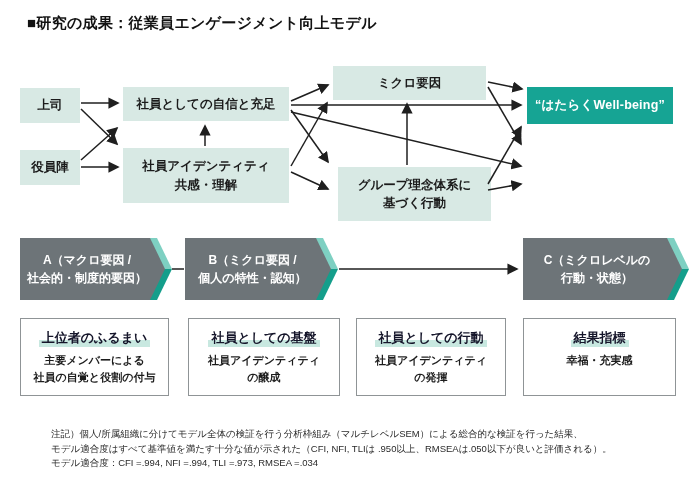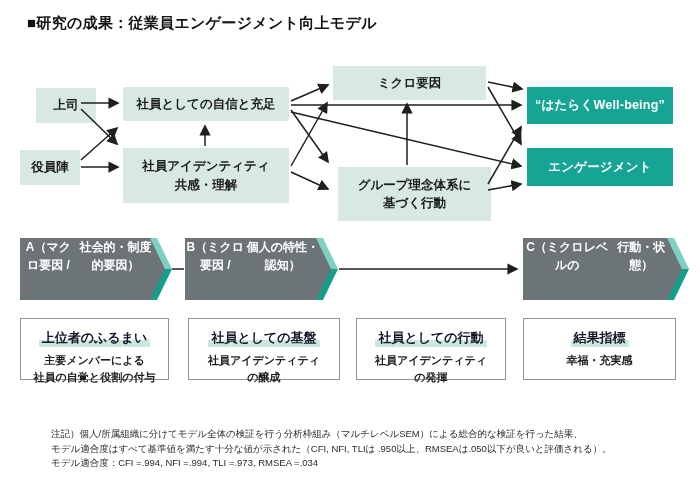--- a/index.html
+++ b/index.html
@@ -25,47 +25,47 @@
     position:absolute;inset:0;
     clip-path:polygon(0 0,calc(100% - 15px) 0,100% 50%,calc(100% - 15px) 100%,0 100%);
     background:linear-gradient(#7ed0c2 0 50%,#149e8b 50% 100%);
   }
   .band .chev-front{
     position:absolute;top:0;bottom:0;left:0;right:7px;
     clip-path:polygon(0 0,calc(100% - 15px) 0,100% 50%,calc(100% - 15px) 100%,0 100%);
     background:#6d7478;
   }
   .band .label{
-    position:absolute;left:0;right:18px;top:0;bottom:0;display:flex;flex-direction:row;
-    text-align:center;color:#ffffff;font-weight:bold;font-size:12px;line-height:1.5;
+    position:absolute;left:0;right:18px;top:0;bottom:0;display:flex;flex-direction:column;
+    justify-content:center;text-align:center;color:#ffffff;font-weight:bold;font-size:12px;line-height:1.5;
   }
   
   .card{
-    position:absolute;top:318px;height:62px;background:#ffffff;border:1px solid #8f9496;
+    position:absolute;top:318px;height:78px;background:#ffffff;border:1px solid #8f9496;
     box-sizing:border-box;text-align:center;padding-top:9px;z-index:2;
   }
   .card .head{
     display:inline-block;font-size:13px;font-weight:bold;color:#15152a;line-height:1.35;
     background:linear-gradient(transparent 60%,#c8e8e0 60%);padding:0 3px;
   }
   .card .body{margin-top:5px;font-size:11px;font-weight:bold;color:#1c1c1c;line-height:1.55;}
   .footnote{
     position:absolute;left:27px;top:427px;font-size:9.5px;color:#2a2a2a;line-height:1.55;
     white-space:nowrap;
     margin-left:24px;
   }
 </style>
 </head>
 <body>
 
 <div class="canvas">
 
   <div class="title">■研究の成果：従業員エンゲージメント向上モデル</div>
 
-  <div class="node" style="left:20px;top:88px;width:60px;height:35px;margin-left:16px;">
+  <div class="node" style="left:20px;top:88px;width:60px;height:35px;">
     <span>上司</span>
   </div>
 
   <div class="node" style="left:20px;top:150px;width:60px;height:35px;">
     <span>役員陣</span>
   </div>
 
   <div class="node" style="left:123px;top:87px;width:166px;height:34px;">
     <span>社員としての自信と充足</span>
   </div>
@@ -85,23 +85,20 @@
     <div>
       <span class="ln">グループ理念体系に</span>
       <span class="ln">基づく行動</span>
     </div>
   </div>
 
   <div class="node dark" style="left:527px;top:87px;width:146px;height:37px;">
     <span>“はたらくWell-being”</span>
   </div>
 
-  <div class="node dark" style="left:527px;top:148px;width:146px;height:38px;">
-    <span>エンゲージメント</span>
-  </div>
 
   <svg class="arrows" width="700" height="481" viewBox="0 0 700 481">
     <defs>
       <marker id="ah" viewBox="0 0 10 10" refX="8.5" refY="5" markerWidth="7.5" markerHeight="7.5" orient="auto">
         <path d="M0,0 L10,5 L0,10 z" fill="#1f1f1f"></path>
       </marker>
     </defs>
     <g stroke="#1f1f1f" stroke-width="1.5" fill="none">
 
       <line x1="81" y1="103" x2="118" y2="103" marker-end="url(#ah)"></line>

